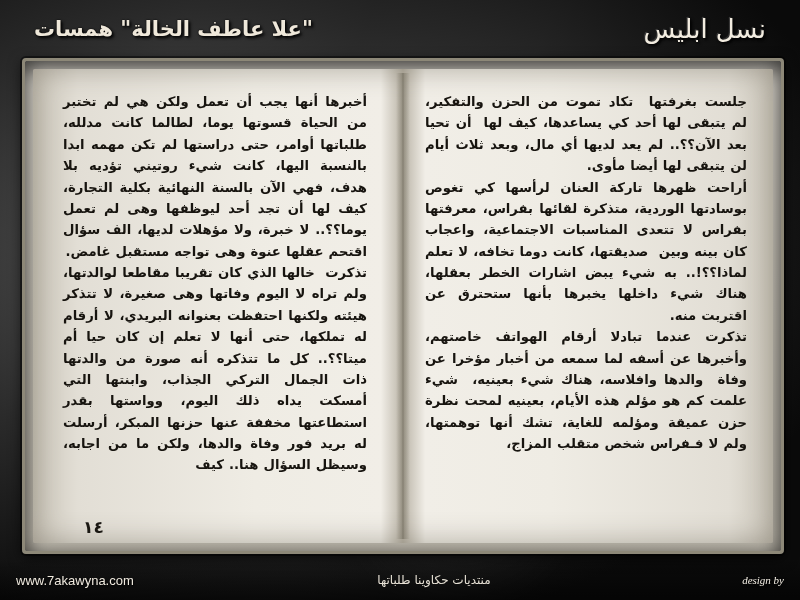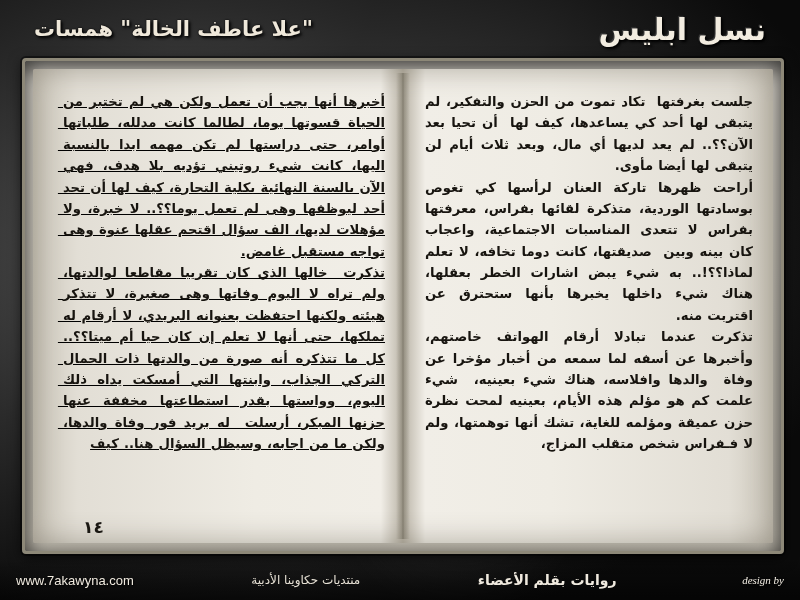--- a/index.html
+++ b/index.html
@@ -52,22 +52,22 @@
     height: 58px;
     display: flex;
     align-items: center;
     justify-content: space-between;
     padding: 0 34px;
     box-sizing: border-box;
     direction: rtl;
   }
   .title-main {
     font-family: "DejaVu Sans", sans-serif;
-    font-size: 30px;
-    font-weight: bold;
+    font-size: 26px;
+    font-weight: normal;
     color: #f2ece0;
     letter-spacing: 3px;
     text-shadow:
       0 0 2px #000,
       2px 2px 3px rgba(0,0,0,0.95),
       -1px -1px 1px rgba(255,255,255,0.25);
     white-space: nowrap;
   }
   .title-sub {
     font-family: "DejaVu Sans", sans-serif;
@@ -122,22 +122,22 @@
     pointer-events: none;
   }
 
   .page-col {
     flex: 1 1 50%;
     box-sizing: border-box;
     padding: 22px 26px 12px 26px;
     direction: rtl;
     position: relative;
   }
-  .page-col.left { padding-left: 30px; padding-right: 18px; text-decoration: underline; }
-  .page-col.right { padding-right: 20px; padding-left: 22px; }
+  .page-col.left { padding-left: 30px; padding-right: 36px; }
+  .page-col.right { padding-right: 26px; padding-left: 22px; }
 
   .body-text {
     font-family: "DejaVu Sans", sans-serif;
     font-size: 13.2px;
     line-height: 1.62;
     color: #17140f;
     text-align: justify;
     text-justify: inter-word;
     font-weight: bold;
     white-space: pre-wrap;
@@ -226,18 +226,17 @@
 أراحت ظهرها تاركة العنان لرأسها كي تغوص بوسادتها الوردية، متذكرة لقائها بفراس، معرفتها بفراس لا تتعدى المناسبات الاجتماعية، واعجاب كان بينه وبين  صديقتها، كانت دوما تخافه، لا تعلم لماذا؟؟!.. به شيء يبض اشارات الخطر بعقلها، هناك شيء داخلها يخبرها بأنها ستحترق عن اقتربت منه.
 تذكرت عندما تبادلا أرقام الهواتف خاصتهم، وأخبرها عن أسفه لما سمعه من أخبار مؤخرا عن وفاة  والدها وافلاسه، هناك شيء بعينيه،  شيء علمت كم هو مؤلم هذه الأيام، بعينيه لمحت نظرة حزن عميقة ومؤلمه للغاية، تشك أنها توهمتها، ولم لا فـفراس شخص متقلب المزاج،</div>
       </div>
 
       <div class="spine"></div>
     </div>
   </div>
 
   <div class="footer">
     <div class="footer-design">design by</div>
-    <div class="footer-authors">روايات بقلم الأعضاء</div>
-    <div class="footer-forum">منتديات حكاوينا الأدبية</div>
+    <div class="footer-forum">منتديات حكاوينا طلباتها</div>
     <div class="footer-site">www.7akawyna.com</div>
   </div>
 
 </div>
 
 </body></html>

